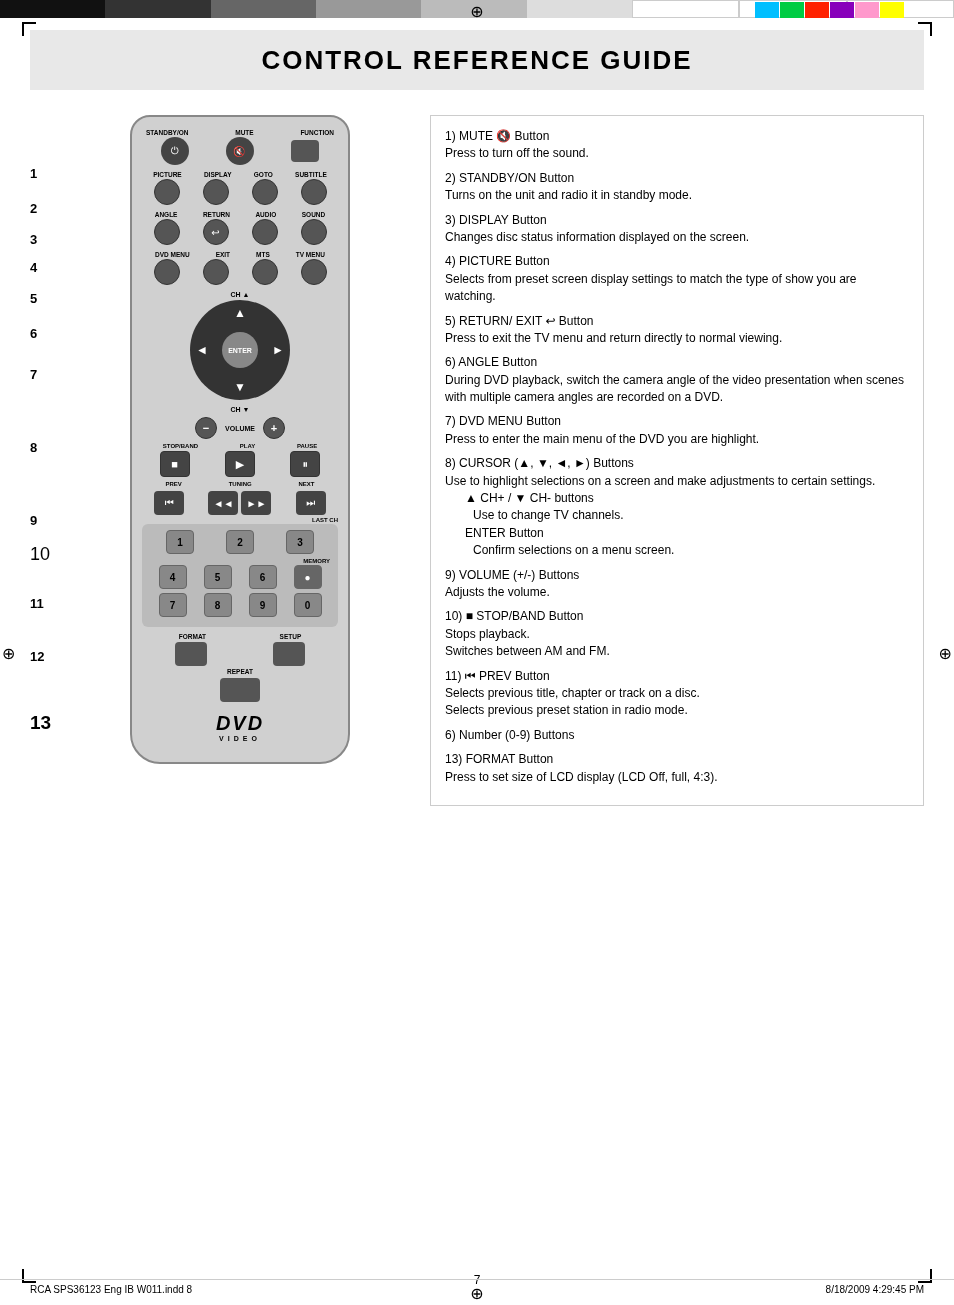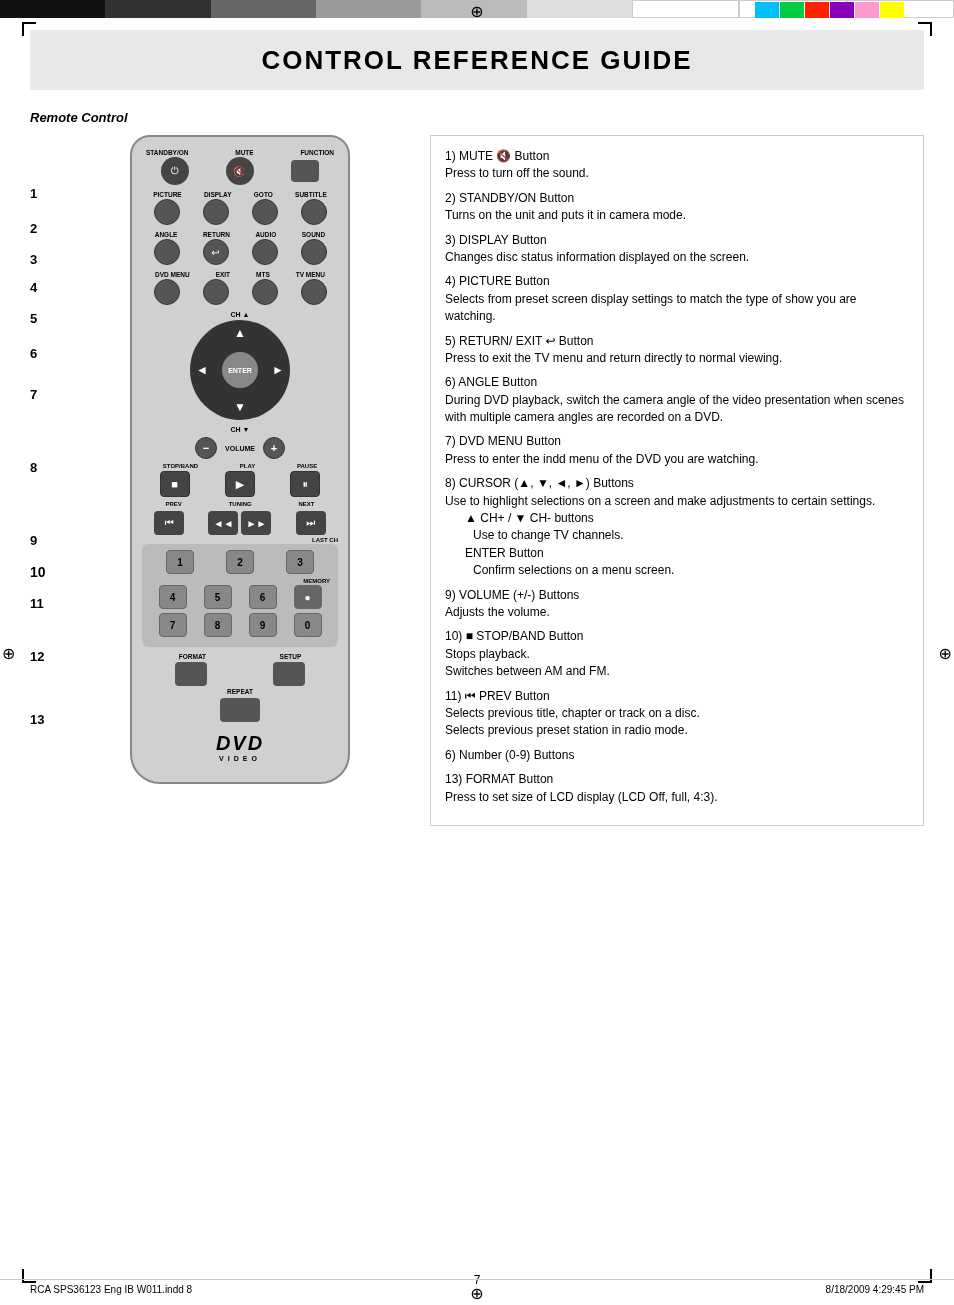--- a/index.html
+++ b/index.html
@@ -432,41 +432,40 @@
 <div style="position:absolute;top:22px;left:22px;width:14px;height:14px;border-left:2px solid #000;border-top:2px solid #000;"></div>
 <div style="position:absolute;top:22px;right:22px;width:14px;height:14px;border-right:2px solid #000;border-top:2px solid #000;"></div>
 <div style="position:absolute;bottom:22px;left:22px;width:14px;height:14px;border-left:2px solid #000;border-bottom:2px solid #000;"></div>
 <div style="position:absolute;bottom:22px;right:22px;width:14px;height:14px;border-right:2px solid #000;border-bottom:2px solid #000;"></div>
 
 <div class="header-bg">
   <h1 class="header-title">CONTROL REFERENCE GUIDE</h1>
 </div>
 
 <div class="main-content">
-  <div class="section-label">Remote Control</div>
 
   <div class="two-col">
 
     <div class="remote-col">
       <div style="position:relative; padding-left:40px;">
 
         <div style="position:absolute;left:0;top:52px;display:flex;flex-direction:column;">
           <div style="font-size:13px;font-weight:bold;line-height:1;margin-bottom:22px;">1</div>
           <div style="font-size:13px;font-weight:bold;line-height:1;margin-bottom:18px;">2</div>
           <div style="font-size:13px;font-weight:bold;line-height:1;margin-bottom:15px;">3</div>
           <div style="font-size:13px;font-weight:bold;line-height:1;margin-bottom:18px;">4</div>
           <div style="font-size:13px;font-weight:bold;line-height:1;margin-bottom:22px;">5</div>
           <div style="font-size:13px;font-weight:bold;line-height:1;margin-bottom:28px;">6</div>
           <div style="font-size:13px;font-weight:bold;line-height:1;margin-bottom:60px;">7</div>
           <div style="font-size:13px;font-weight:bold;line-height:1;margin-bottom:60px;">8</div>
           <div style="font-size:13px;font-weight:bold;line-height:1;margin-bottom:18px;">9</div>
-          <div style="font-size:14px;font-weight:bold;line-height:1;margin-bottom:18px;">10</div>
+          <div style="font-size:18px;font-weight:normal;line-height:1;margin-bottom:34px;">10</div>
           <div style="font-size:13px;font-weight:bold;line-height:1;margin-bottom:40px;">11</div>
           <div style="font-size:13px;font-weight:bold;line-height:1;margin-bottom:50px;">12</div>
-          <div style="font-size:13px;font-weight:bold;line-height:1;">13</div>
+          <div style="font-size:19px;font-weight:bold;line-height:1;">13</div>
         </div>
 
         <div class="remote-body">
 
           <div class="remote-label-row-top">
             <span>STANDBY/ON</span>
             <span>MUTE</span>
             <span>FUNCTION</span>
           </div>
 
@@ -611,21 +610,21 @@
 
     <div class="desc-col">
 
       <div class="desc-item">
         <span class="desc-item-title">1) MUTE 🔇 Button</span><br>
         <span class="desc-item-body">Press to turn off the sound.</span>
       </div>
 
       <div class="desc-item">
         <span class="desc-item-title">2) STANDBY/ON Button</span><br>
-        <span class="desc-item-body">Turns on the unit and puts it in camera mode.</span>
+        <span class="desc-item-body">Turns on the unit and radio it in standby mode.</span>
       </div>
 
       <div class="desc-item">
         <span class="desc-item-title">3) DISPLAY Button</span><br>
         <span class="desc-item-body">Changes disc status information displayed on the screen.</span>
       </div>
 
       <div class="desc-item">
         <span class="desc-item-title">4) PICTURE Button</span><br>
         <span class="desc-item-body">Selects from preset screen display settings to match the type of show you are watching.</span>
@@ -636,21 +635,21 @@
         <span class="desc-item-body">Press to exit the TV menu and return directly to normal viewing.</span>
       </div>
 
       <div class="desc-item">
         <span class="desc-item-title">6) ANGLE Button</span><br>
         <span class="desc-item-body">During DVD playback, switch the camera angle of the video presentation when scenes with multiple camera angles are recorded on a DVD.</span>
       </div>
 
       <div class="desc-item">
         <span class="desc-item-title">7) DVD MENU Button</span><br>
-        <span class="desc-item-body">Press to enter the indd menu of the DVD you are watching.</span>
+        <span class="desc-item-body">Press to enter the main menu of the DVD you are highlight.</span>
       </div>
 
       <div class="desc-item">
         <span class="desc-item-title">8) CURSOR (▲, ▼, ◄, ►) Buttons</span><br>
         <span class="desc-item-body">Use to highlight selections on a screen and make adjustments to certain settings.</span><br>
         <span class="desc-indent">▲ CH+ / ▼ CH- buttons</span><br>
         <span class="desc-indent-body">Use to change TV channels.</span><br>
         <span class="desc-indent">ENTER Button</span><br>
         <span class="desc-indent-body">Confirm selections on a menu screen.</span>
       </div>

